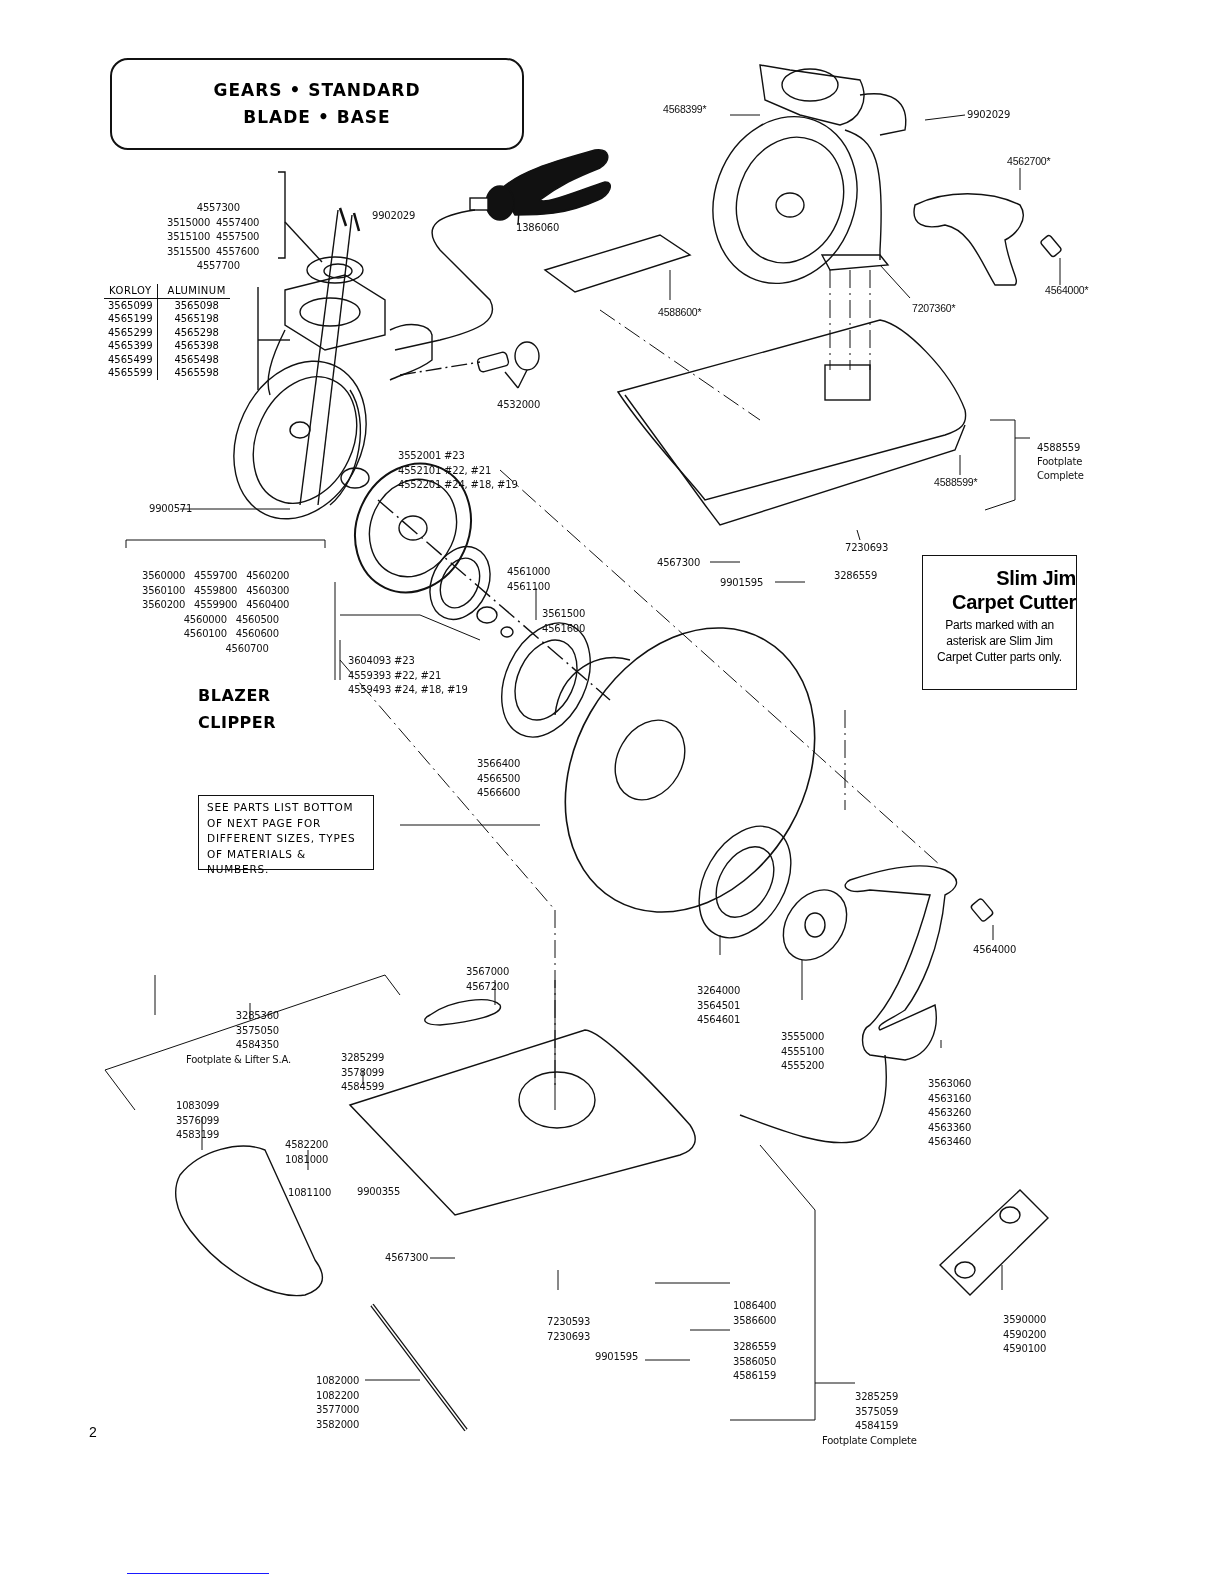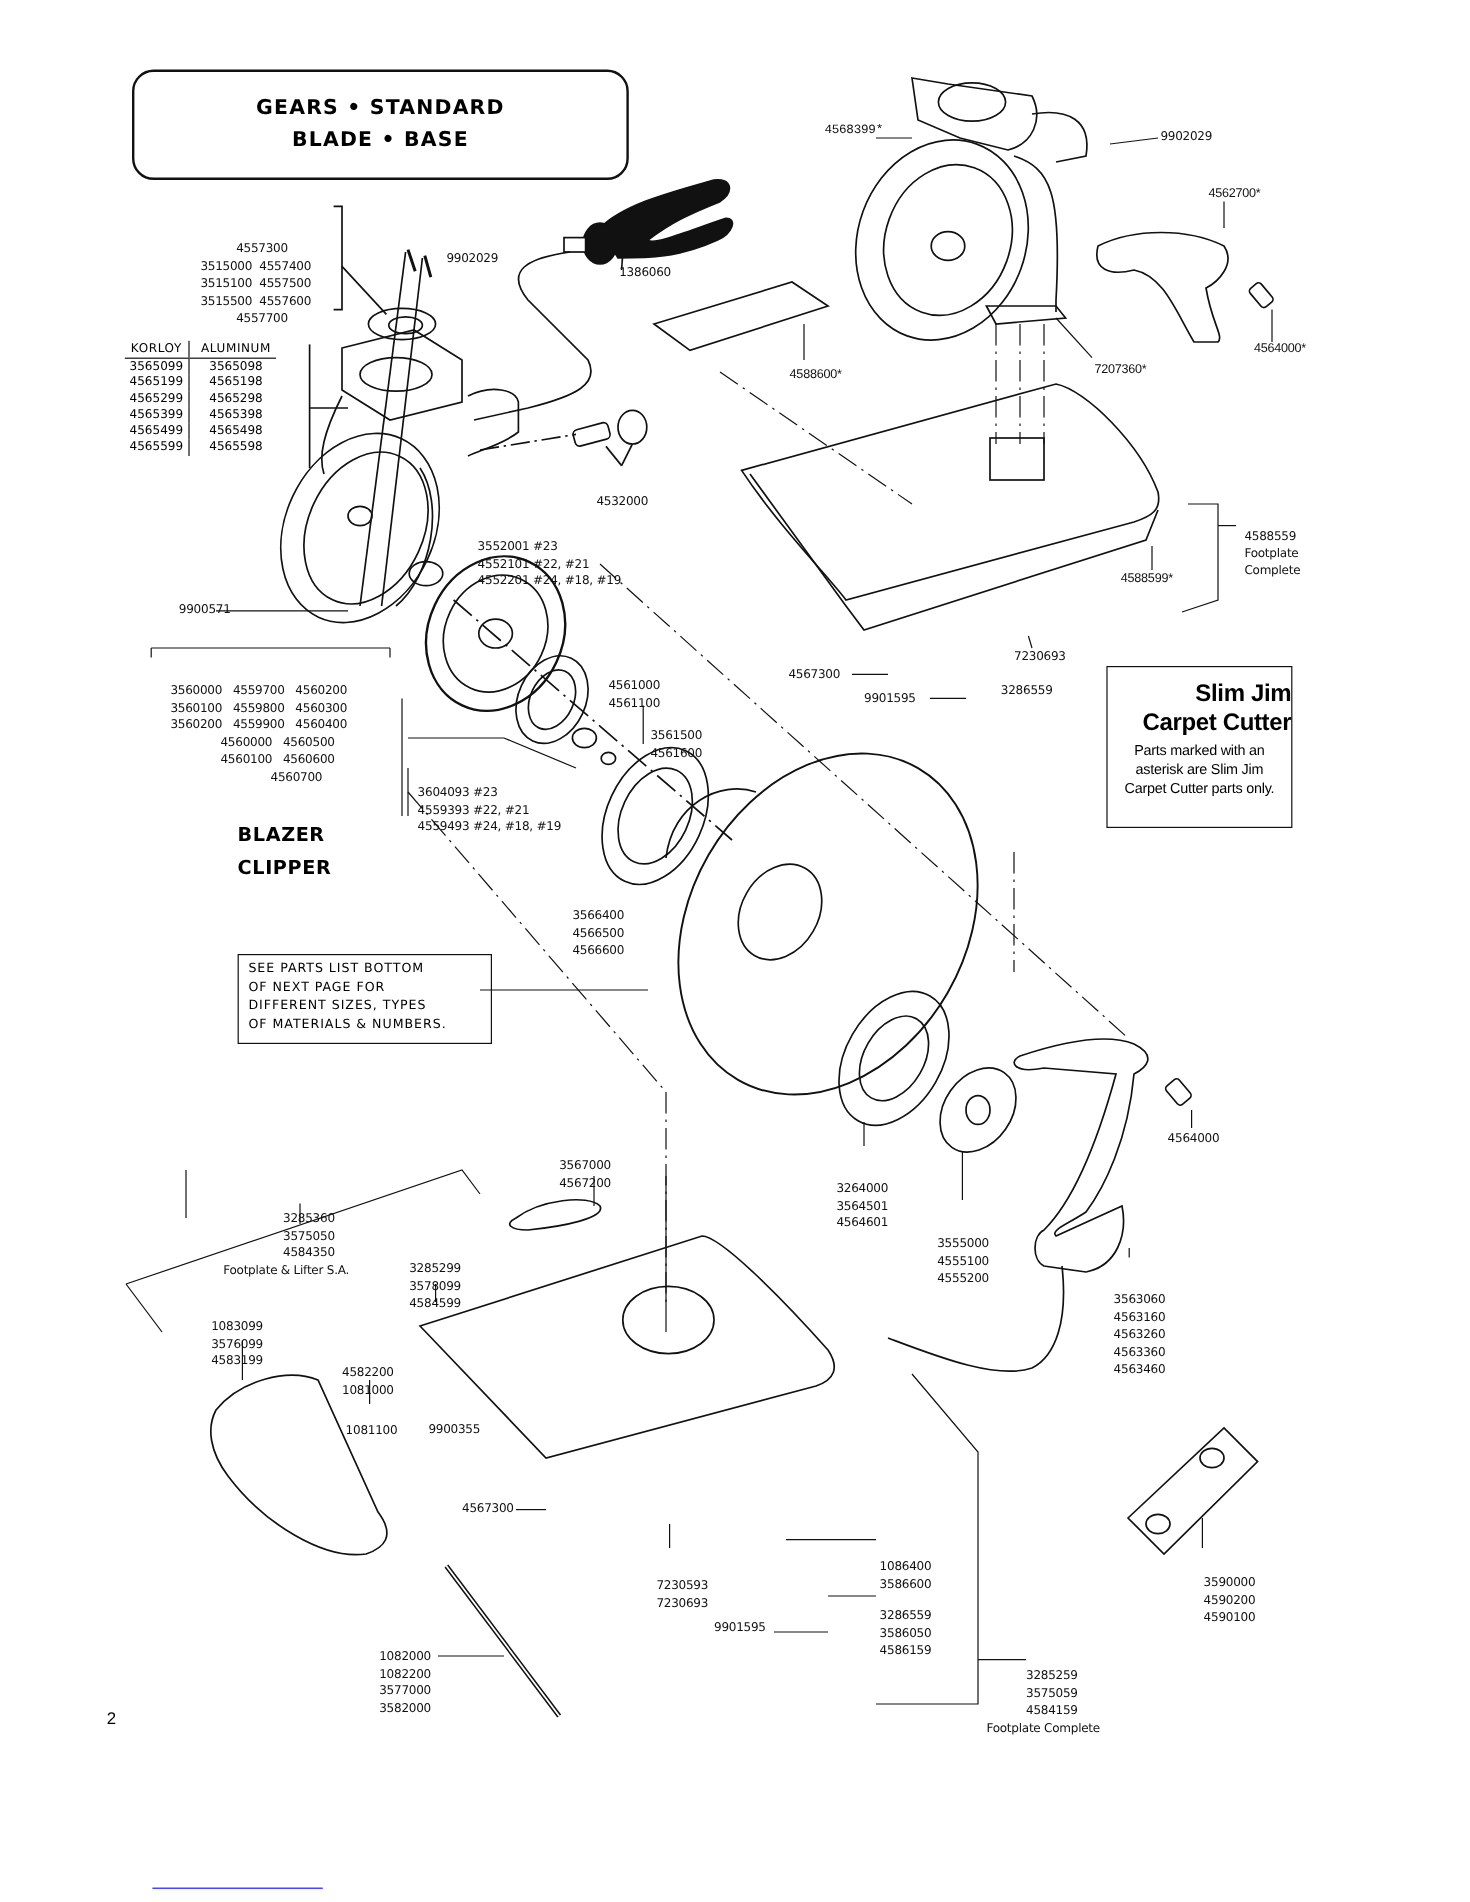--- a/index.html
+++ b/index.html
@@ -4,21 +4,21 @@
   <style>
     html, body { margin: 0; padding: 0; background: #ffffff; }
     body { width: 1225px; height: 1585px; position: relative; overflow: hidden; font-family: "DejaVu Sans", sans-serif; color: #000; }
     #diagram { position: absolute; left: 0; top: 0; width: 1225px; height: 1585px; }
     .lbl { position: absolute; font-family: "DejaVu Sans", sans-serif; font-size: 10.5px; line-height: 15.5px; color: #111; white-space: pre; letter-spacing: -0.2px; }
     .lbl div { white-space: pre; }
     .sm { font-size: 10px; line-height: 14.5px; }
     .title-box { position: absolute; left: 110px; top: 58px; width: 410px; height: 88px; border: 2px solid #111; border-radius: 18px; display: flex; flex-direction: column; align-items: center; justify-content: center; }
     .title-box span { font-family: "DejaVu Sans", sans-serif; font-weight: 900; font-size: 17px; line-height: 27px; letter-spacing: 1px; }
     .model { position: absolute; font-weight: 900; font-size: 16px; letter-spacing: 0.5px; }
-    .note-box { position: absolute; left: 198px; top: 795px; width: 212px; height: 75px; border: 1.5px solid #111; padding: 4px 8px; box-sizing: border-box; font-size: 10.5px; line-height: 15.5px; letter-spacing: 0.8px; }
+    .note-box { position: absolute; left: 198px; top: 795px; width: 176px; height: 75px; border: 1.5px solid #111; padding: 4px 8px; box-sizing: border-box; font-size: 10.5px; line-height: 15.5px; letter-spacing: 0.8px; }
     .slim-box { position: absolute; left: 922px; top: 555px; width: 155px; height: 135px; border: 1.5px solid #111; box-sizing: border-box; text-align: center; padding-top: 10px; font-family: "Liberation Sans", sans-serif; }
     .slim-box .t { font-size: 20px; font-weight: bold; line-height: 24px; letter-spacing: -0.3px; text-align: right; }
     .slim-box .d { font-size: 12px; line-height: 16px; margin-top: 3px; letter-spacing: -0.2px; }
     table.kt { position: absolute; left: 104px; top: 284px; border-collapse: collapse; font-size: 10px; line-height: 13.5px; }
     table.kt th { font-weight: normal; letter-spacing: 0.5px; border-bottom: 1.5px solid #111; padding: 0 4px; }
     table.kt td { padding: 0 4px; text-align: left; }
     table.kt .c2 { border-left: 1.5px solid #111; text-align: center; padding-left: 10px; margin-left: 22px; }
     .page-num { position: absolute; left: 89px; top: 1424px; font-family: "Liberation Sans", sans-serif; font-size: 14px; }
     .link-line { position: absolute; left: 127px; top: 1573px; width: 142px; height: 1px; background: #1a1aff; }
   </style>
@@ -232,42 +232,42 @@
         <td class="c2">4565598</td>
       </tr>
   </tbody>
 </table>
 
 <div class="lbl sm" style="left:167px; top:172px;">
   <div>          4557300</div><div>3515000  4557400</div><div>3515100  4557500</div><div>3515500  4557600</div><div>          4557700</div>
 </div>
 <div class="lbl sm" style="left:372px; top:209px;">9902029</div>
 <div class="lbl sm" style="left:516px; top:221px;">1386060</div>
-<div class="lbl sm" style="left:497px; top:412px;text-align:right;">4532000</div>
+<div class="lbl sm" style="left:497px; top:398px;text-align:right;">4532000</div>
 <div class="lbl sm" style="left:398px; top:420px;">
   <div>3552001 #23</div><div>4552101 #22, #21</div><div>4552201 #24, #18, #19</div>
 </div>
 <div class="lbl sm" style="left:149px; top:502px;">9900571</div>
 <div class="lbl sm" style="left:142px; top:540px;">
   <div>3560000   4559700   4560200</div><div>3560100   4559800   4560300</div><div>3560200   4559900   4560400</div><div>              4560000   4560500</div><div>              4560100   4560600</div><div>                            4560700</div>
 </div>
 <div class="lbl sm" style="left:507px; top:536px;">
   <div>4561000</div><div>4561100</div>
 </div>
 <div class="lbl sm" style="left:542px; top:578px;">
   <div>3561500</div><div>4561600</div>
 </div>
 <div class="lbl sm" style="left:348px; top:625px;">
   <div>3604093 #23</div><div>4559393 #22, #21</div><div>4559493 #24, #18, #19</div>
 </div>
 <div class="lbl sm" style="left:477px; top:728px;">
   <div>3566400</div><div>4566500</div><div>4566600</div>
 </div>
 
-<div class="lbl" style="left:663px; top:102px; font-family:Liberation Mono, monospace;margin-left:24px;">4568399*</div>
+<div class="lbl" style="left:663px; top:102px; font-family:Liberation Sans, sans-serif;">4568399*</div>
 <div class="lbl sm" style="left:967px; top:108px;">9902029</div>
 <div class="lbl" style="left:1007px; top:154px; font-family:'Liberation Sans',sans-serif;">4562700*</div>
 <div class="lbl" style="left:1045px; top:283px; font-family:'Liberation Sans',sans-serif;">4564000*</div>
 <div class="lbl" style="left:658px; top:305px; font-family:'Liberation Sans',sans-serif;">4588600*</div>
 <div class="lbl" style="left:912px; top:301px; font-family:'Liberation Sans',sans-serif;">7207360*</div>
 <div class="lbl sm" style="left:1037px; top:413px; line-height:14px;">
   <div>4588559</div><div>Footplate</div><div>Complete</div>
 </div>
 <div class="lbl" style="left:934px; top:475px; font-family:'Liberation Sans',sans-serif;">4588599*</div>
 <div class="lbl sm" style="left:845px; top:541px;">7230693</div>

